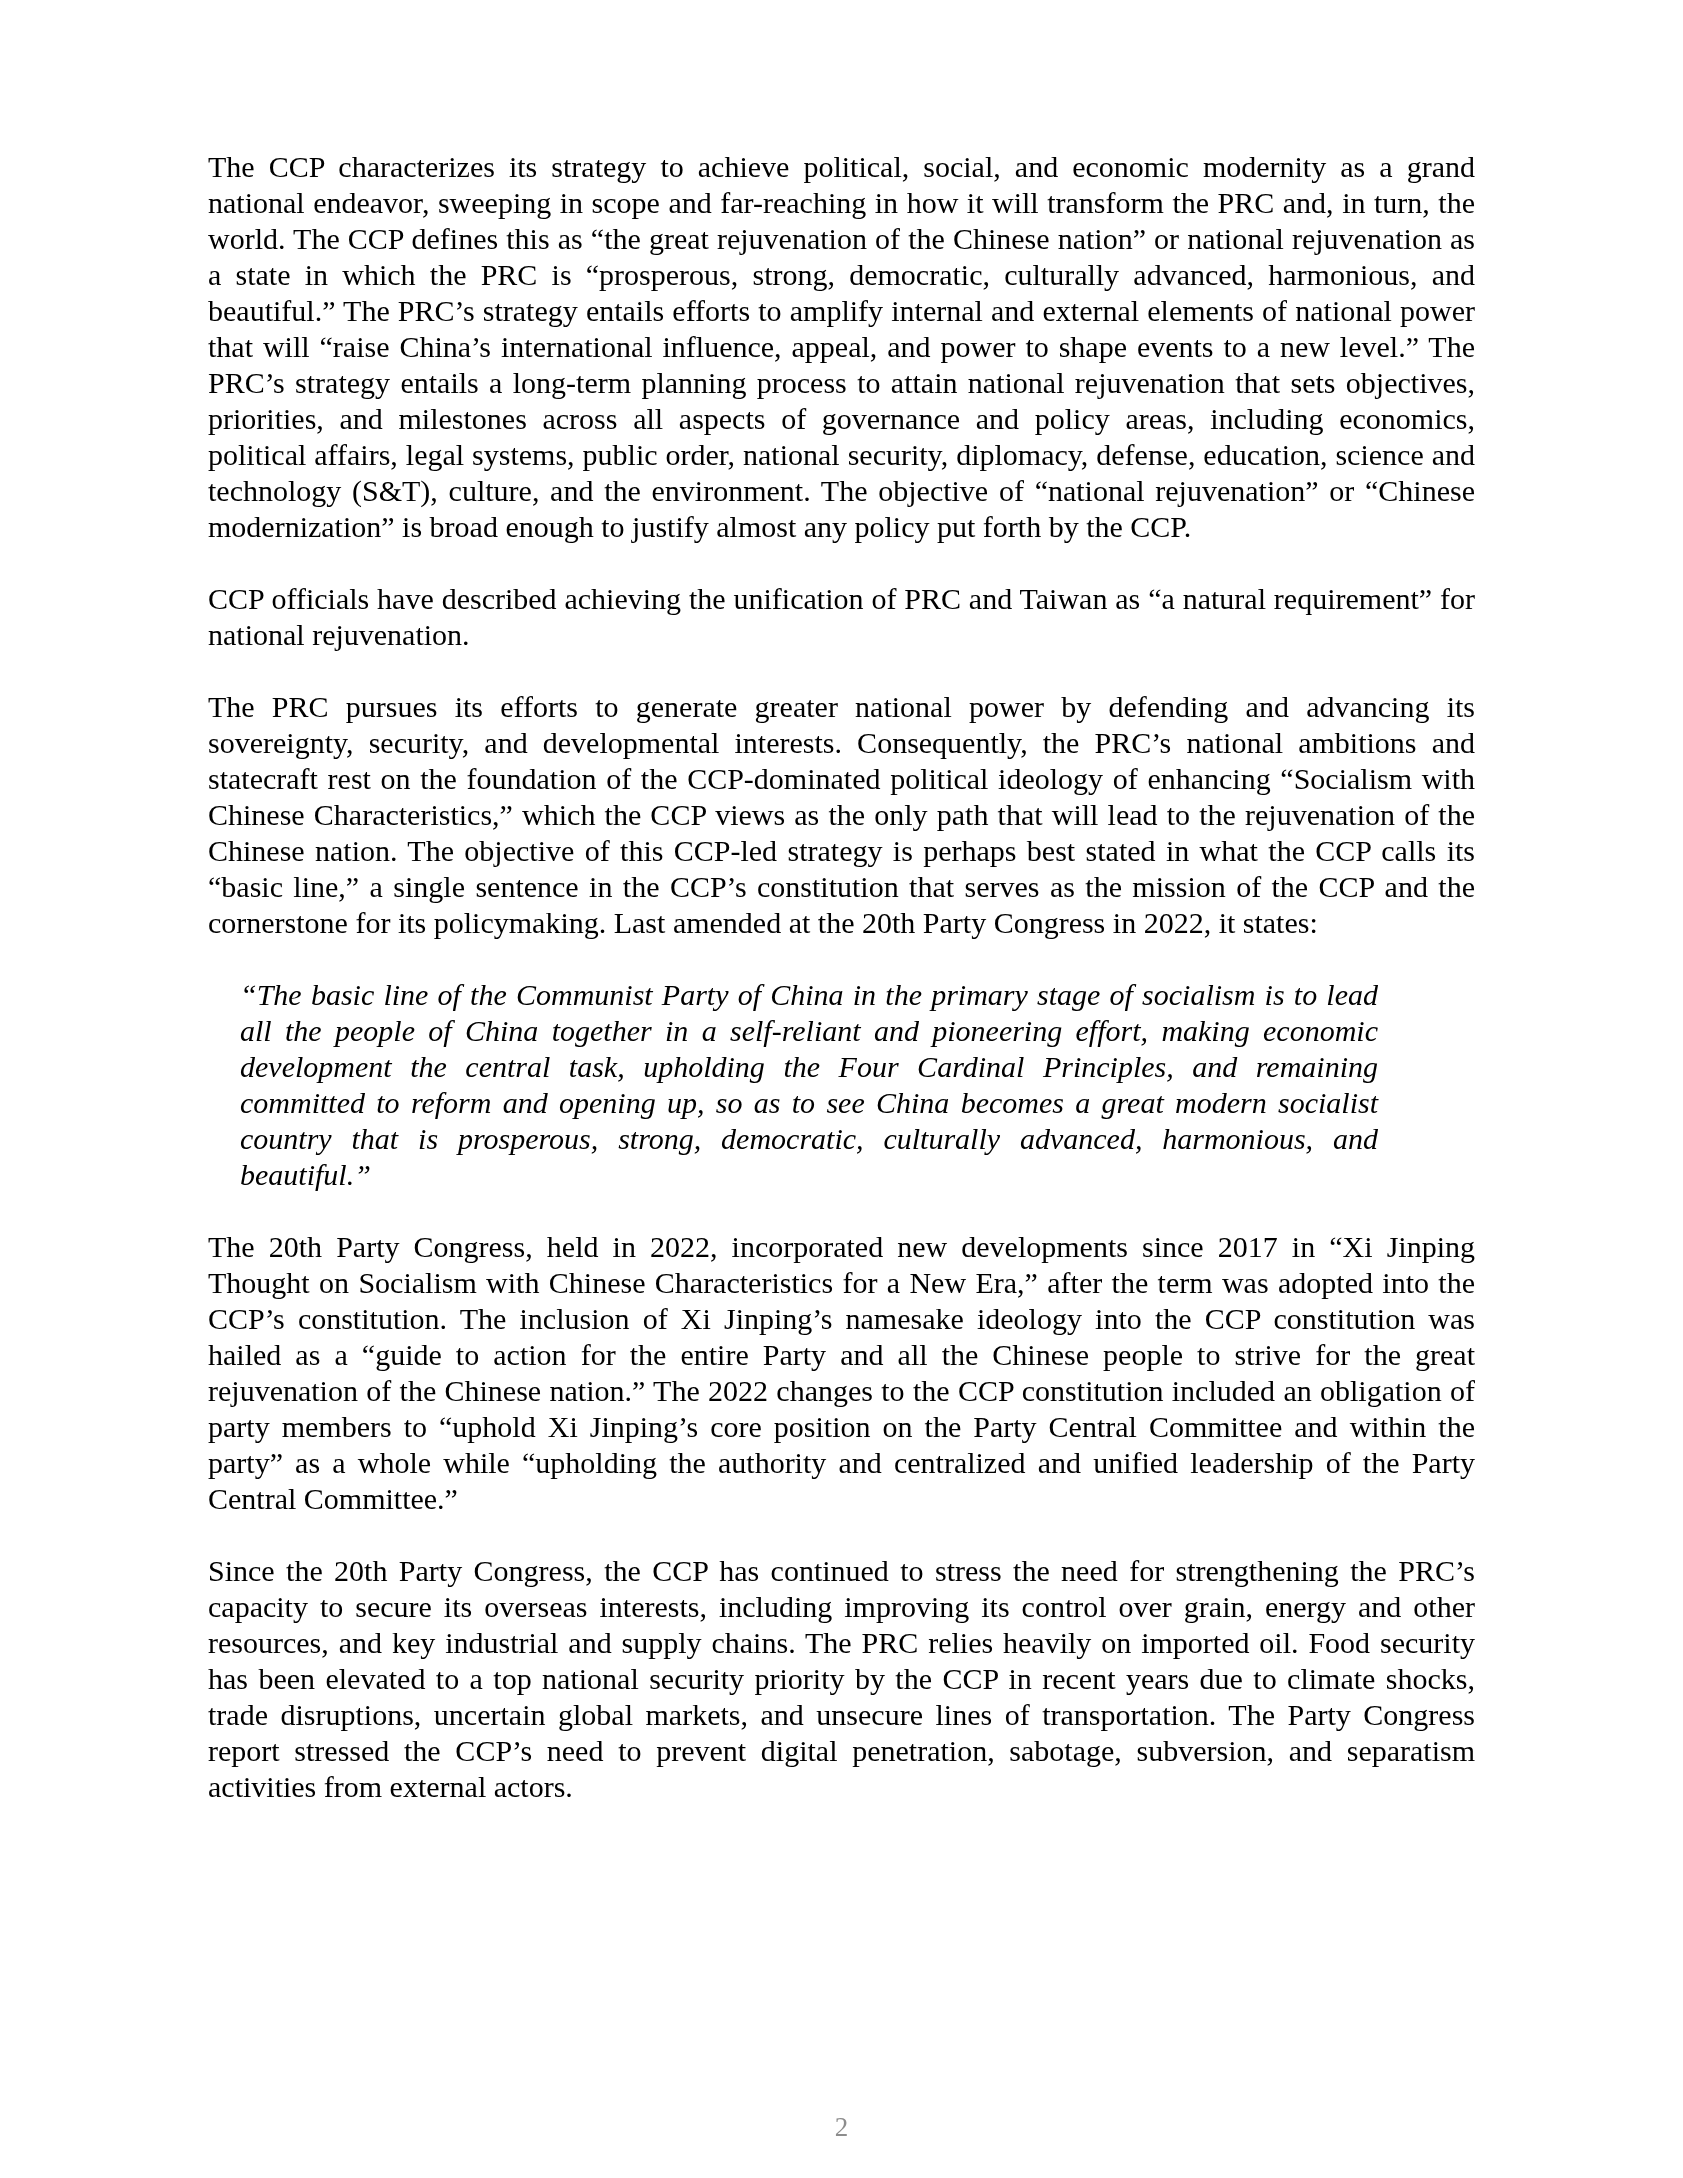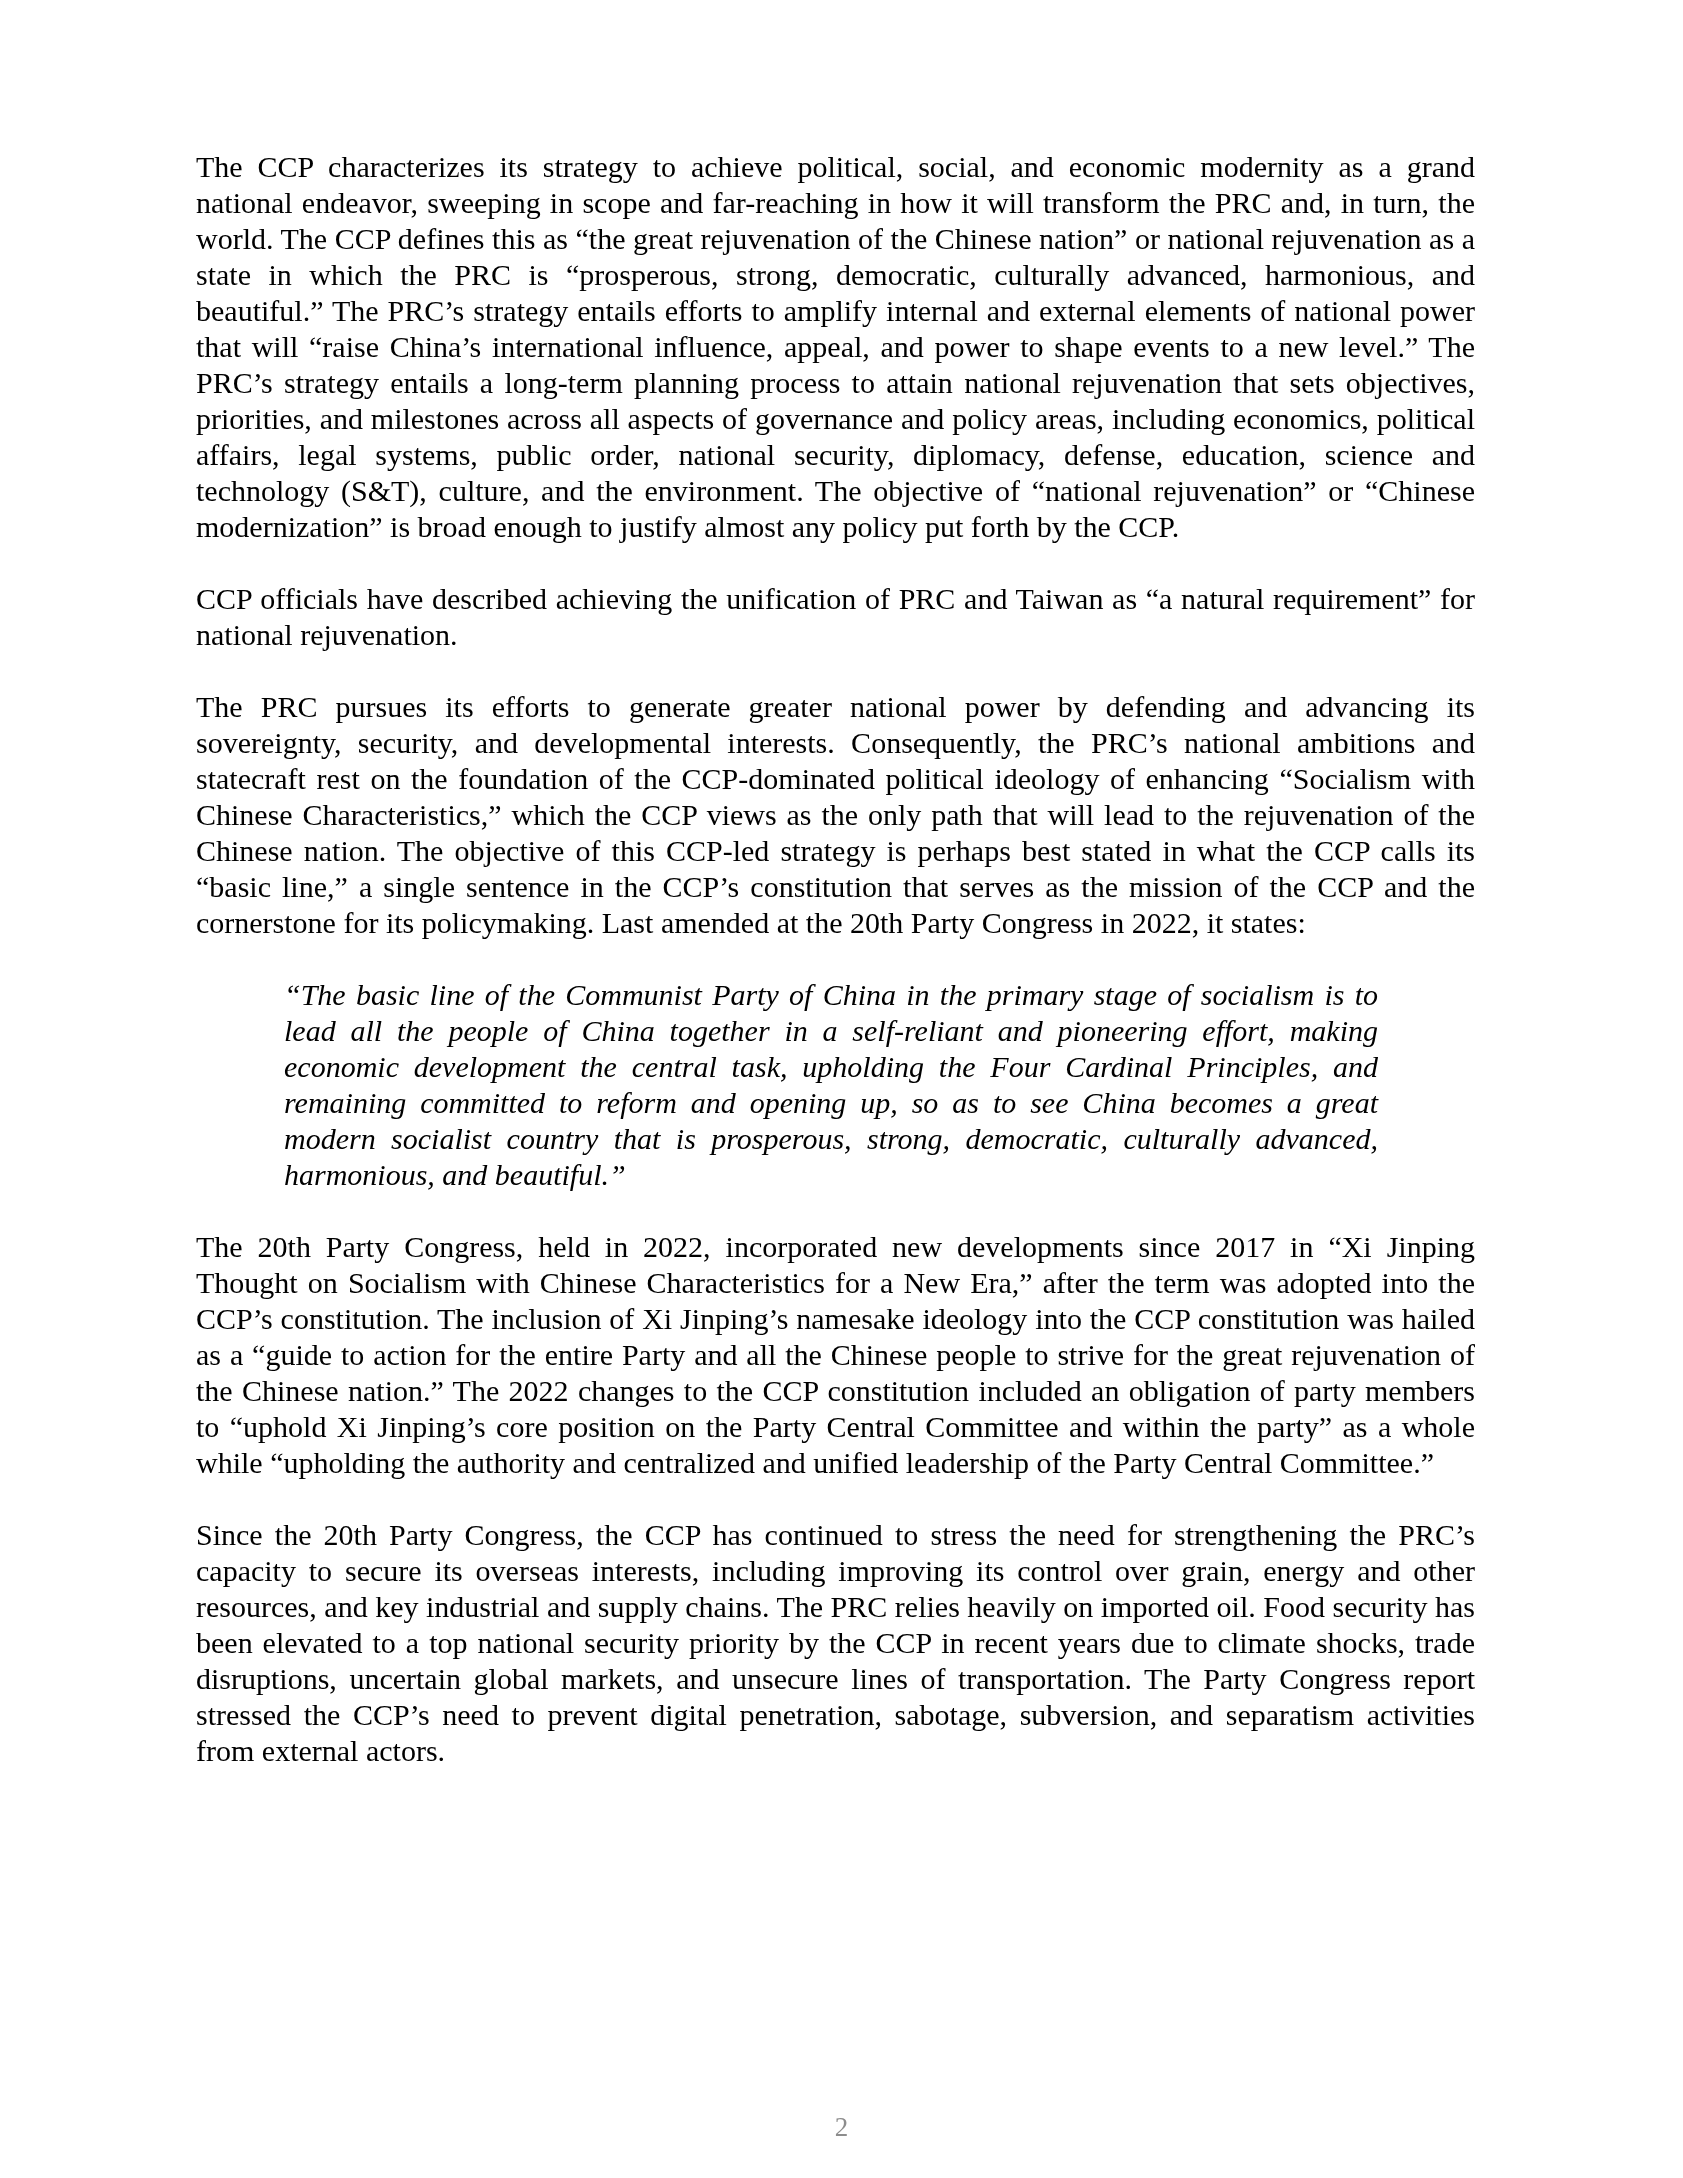--- a/index.html
+++ b/index.html
@@ -23,28 +23,28 @@
   .content {
     position: absolute;
     top: 149px;
     left: 196px;
     width: 1279px;
   }
   p.body-par {
     font-size: 30px;
     line-height: 36px;
     text-align: justify;
-    margin: 0 0 36px 0;
+    margin: 0 0 36px 12px;
   }
   p.quote-par {
     font-size: 30px;
     line-height: 36px;
     text-align: justify;
     font-style: italic;
-    margin: 0 97px 36px 88px;
+    margin: 0 97px 36px 44px;
   }
   .footer {
     position: absolute;
     left: 0;
     right: 0;
     bottom: 34px;
     text-align: center;
     color: #8d8d8d;
   }
   .page-number {

